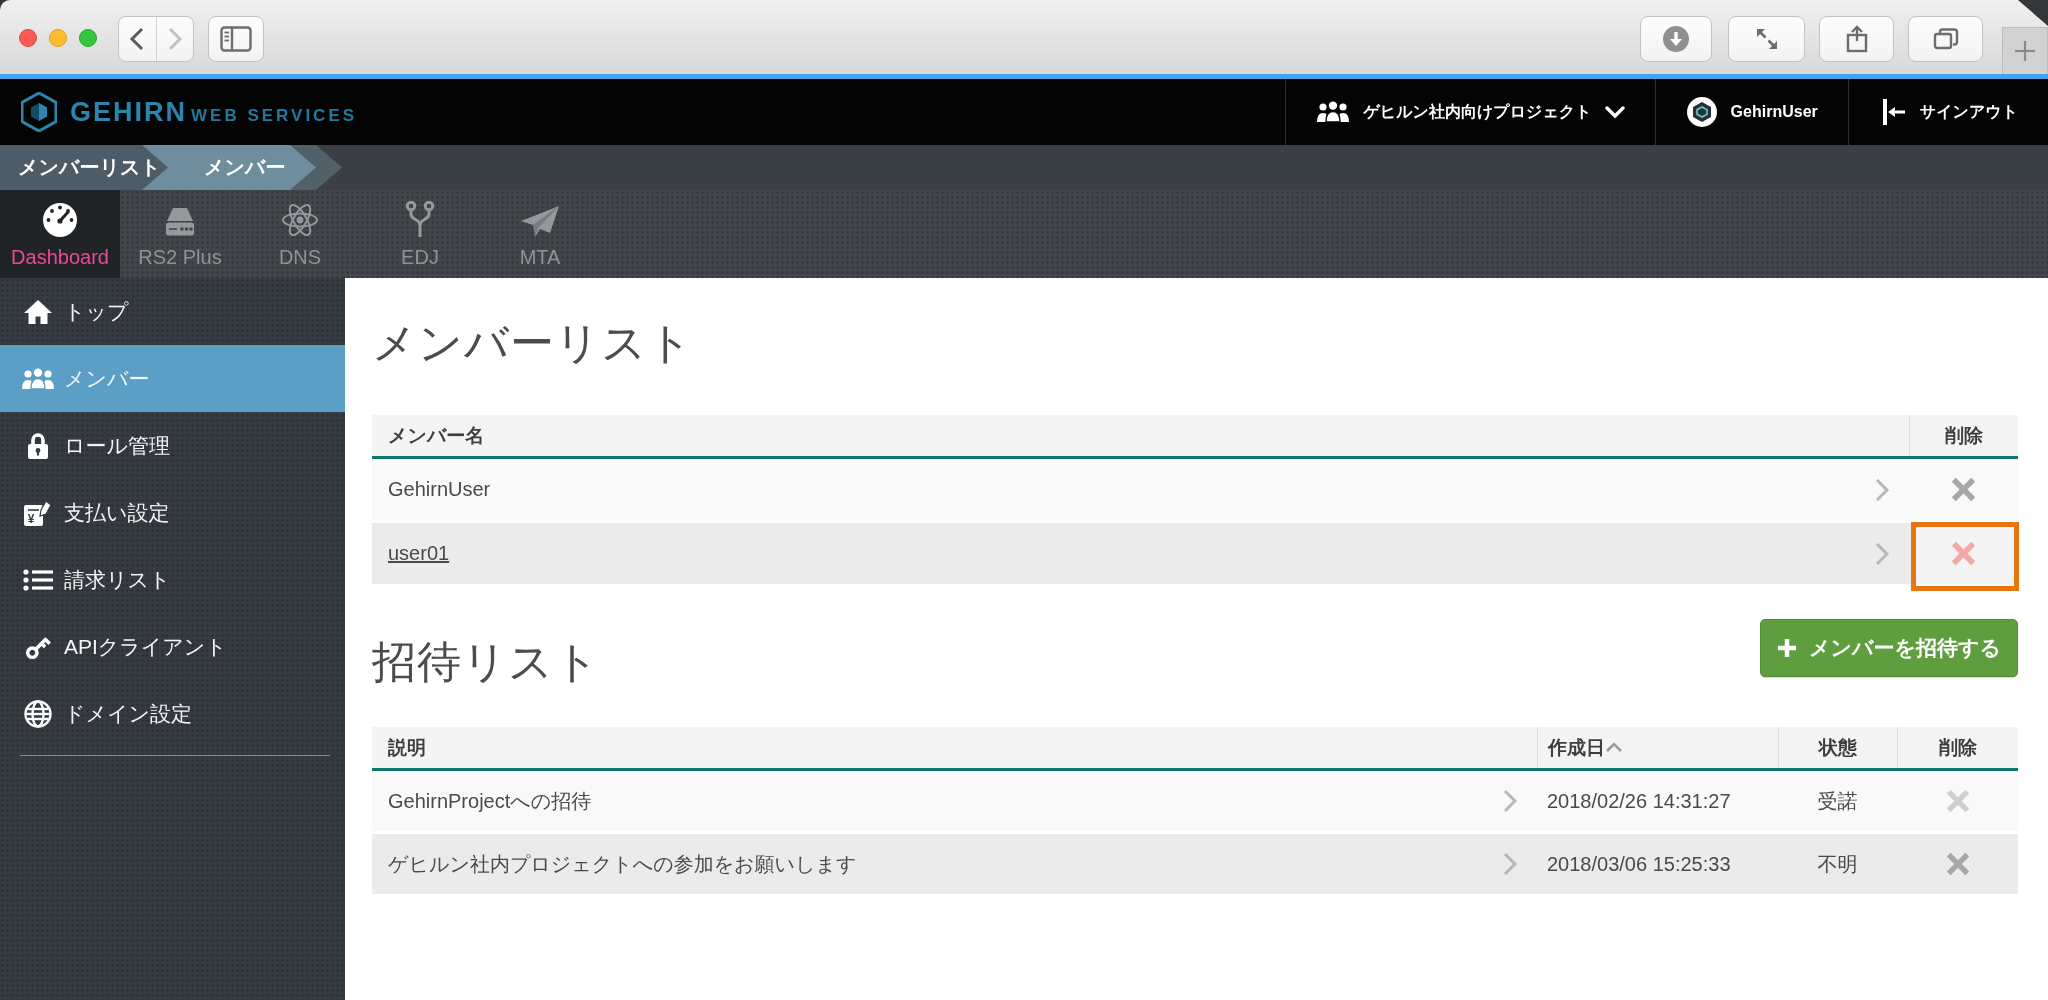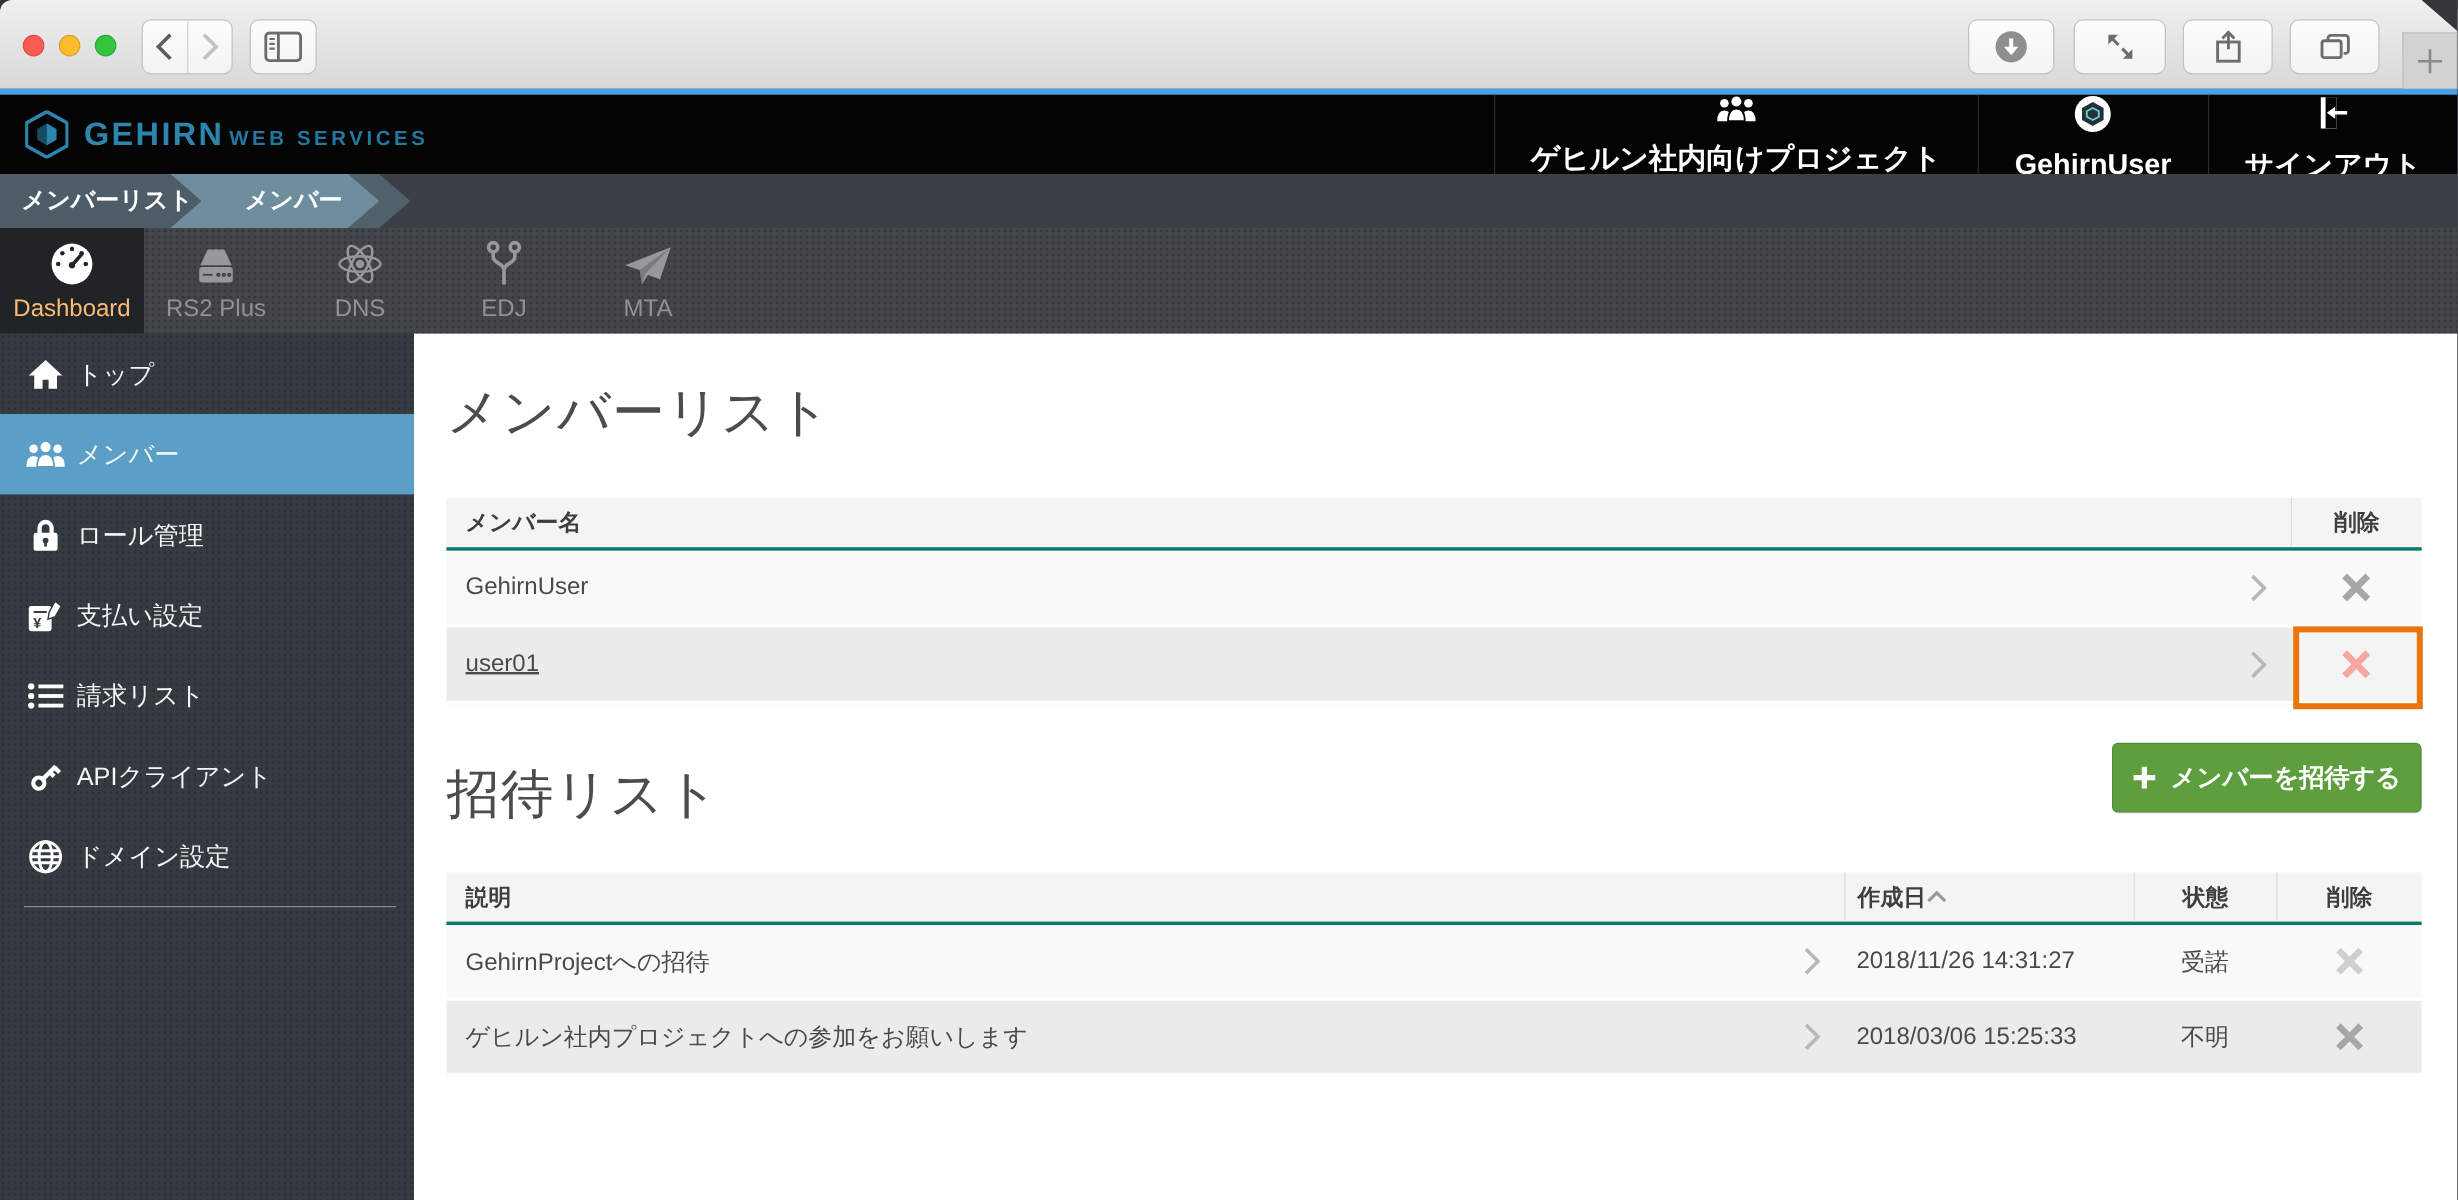--- a/index.html
+++ b/index.html
@@ -31,37 +31,37 @@
 
   .blue-strip { position:absolute; left:0; top:74px; right:0; height:5px; background:#47a2ec; }
 
   
   .navbar { position:absolute; left:0; top:79px; right:0; height:66px; background:#040405; display:flex; align-items:center; }
   .brand { display:flex; align-items:center; gap:13px; padding-left:21px; cursor:pointer; }
   .brand-name { color:#2c85ad; font-size:27px; font-weight:700; letter-spacing:2px; }
   .brand-suffix { color:#21799f; font-size:17px; font-weight:700; letter-spacing:3px; margin-left:4px; }
   .nav-right { margin-left:auto; display:flex; height:100%; }
   .nav-sec { display:flex; align-items:center; gap:13px; padding:0 30px; border-left:1px solid #2c2c2c;
-    color:#fff; font-size:24px; font-weight:700; white-space:nowrap;flex-direction:column; }
+    color:#fff; font-size:16px; font-weight:700; white-space:nowrap; }
 
   
   .crumbbar { position:absolute; left:0; top:145px; right:0; height:45px; background:#3b4046; }
   .crumb { position:absolute; top:0; height:45px; line-height:45px; color:#fff; font-size:20px; font-weight:700;
     clip-path:polygon(0 0, calc(100% - 26px) 0, 100% 50%, calc(100% - 26px) 100%, 0 100%); }
   .crumb1 { left:0; width:168px; padding-left:18px; background:#4d5c66; z-index:3; }
   .crumb2 { left:138px; width:178px; padding-left:66px; background:#6f8e9d; z-index:2; }
   .crumb-ghost { left:164px; width:178px; background:rgba(111,142,157,.42); z-index:1; }
 
   
   .tabstrip { position:absolute; left:0; top:190px; right:0; height:88px; background:#42464b;
     background-image:radial-gradient(rgba(0,0,0,.22) 1px, transparent 1.4px); background-size:5px 5px; display:flex; }
   .svc-tab { width:120px; height:88px; display:flex; flex-direction:column; align-items:center; justify-content:flex-end;
     padding-bottom:9px; gap:6px; color:#8f9296; font-size:20px; cursor:pointer; }
   .svc-tab .ticon { color:#95989c; height:40px; display:flex; align-items:flex-end; }
-  .svc-tab.active { background:#212426; color:#fdba74; }
+  .svc-tab.active { background:#212426; color:#ec4899; }
   .svc-tab.active .ticon { color:#ffffff; }
 
   
   .sidebar { position:absolute; left:0; top:278px; width:345px; bottom:0; background:#353b41;
     background-image:radial-gradient(rgba(0,0,0,.18) 1px, transparent 1.4px); background-size:5px 5px; }
   .side-item { height:67px; display:flex; align-items:center; padding-left:21px; color:#f4f6f7; font-size:21px; cursor:pointer; }
   .side-item .sicon { width:34px; display:flex; justify-content:center; margin-right:9px; color:#fff; }
   .side-item.active { background:#5b9ec6; }
   .side-divider { margin:8px 0 0 20px; width:310px; height:1px; background:#858b90; }
 
@@ -469,21 +469,21 @@
       <div class="trow tr odd">
         <div class="c-desc">
           <span>GehirnProjectへの招待</span>
           <span class="chev">
               <svg width="14" height="26" viewBox="0 0 14 26">
                 <polyline points="2,3 12,13 2,23" fill="none" stroke="#b7b7b7" stroke-width="3"></polyline>
               </svg>
             </span>
         </div>
         <div class="c-date">
-            <span>2018/11/26 14:31:27</span>
+            <span>2018/02/26 14:31:27</span>
           </div>
         <div class="c-stat">
             <span>受諾</span>
           </div>
         <div class="c-del-i">
           <span class="x-btn x-light">
             <svg width="24" height="24" viewBox="0 0 24 24" fill="currentColor">
                 <path d="M4.6 0.8 12 8.2 19.4 0.8 23.2 4.6 15.8 12 23.2 19.4 19.4 23.2 12 15.8 4.6 23.2 0.8 19.4 8.2 12 0.8 4.6Z"></path>
               </svg>
           </span>

